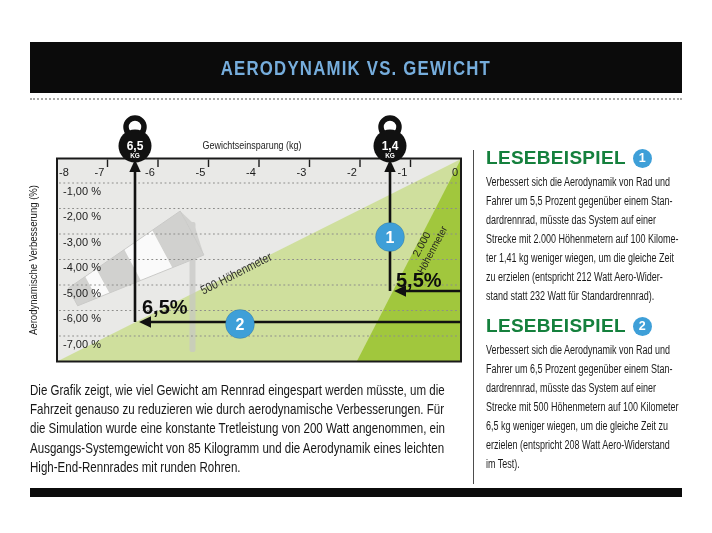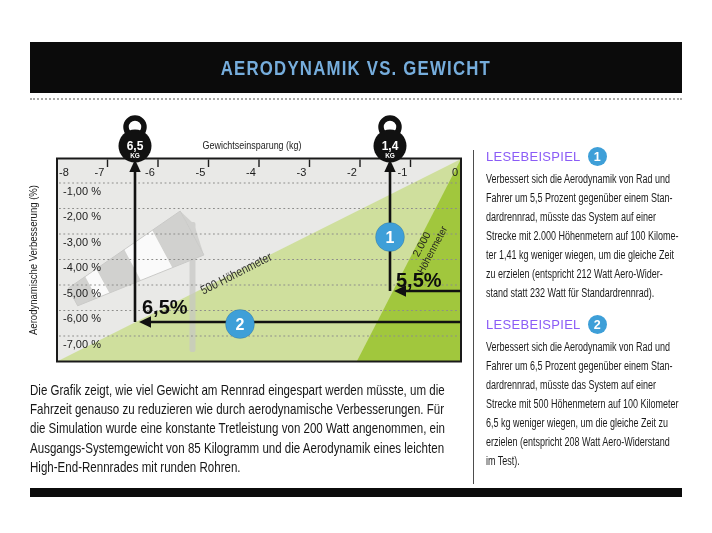--- a/index.html
+++ b/index.html
@@ -12,21 +12,21 @@
     color:#76addc;font-weight:bold;font-size:21px;letter-spacing:1.5px;white-space:nowrap;}
 
   .dotted-rule{position:absolute;left:30px;top:98px;width:652px;height:0;border-top:2px dotted #a9a9a7;}
 
   svg.chart{position:absolute;left:0;top:110px;width:480px;height:270px;}
 
   .divider{position:absolute;left:473px;top:150px;width:1px;height:334px;background:#4d4d4d;}
 
   .example{position:absolute;left:486px;width:220px;}
   .example .ex-head{display:flex;align-items:center;gap:7px;}
-  .example .ex-title{font-weight:normal;font-size:13px;letter-spacing:0.3px;color:#8b5cf6;}
+  .example .ex-title{font-weight:bold;font-size:19px;letter-spacing:0.3px;color:#15803d;}
   .badge{width:19px;height:19px;border-radius:50%;background:#3e9fd8;color:#fff;font-weight:bold;
     font-size:12.5px;display:flex;align-items:center;justify-content:center;flex:0 0 auto;}
   .example .ex-body{margin-top:4px;font-size:12.5px;line-height:19px;white-space:pre-line;
     width:300px;transform:scaleX(0.72);transform-origin:left top;color:#1b1b1b;}
 
   .footer-text{position:absolute;left:30px;top:380px;font-size:15px;line-height:19.2px;
     white-space:pre-line;width:580px;transform:scaleX(0.77);transform-origin:left top;color:#161616;}
 
   .bottom-bar{position:absolute;left:30px;top:488px;width:652px;height:9px;background:#0b0b0b;}
 </style>

